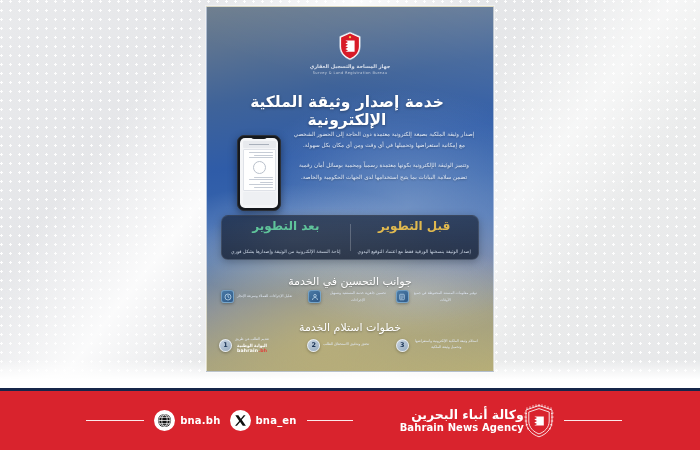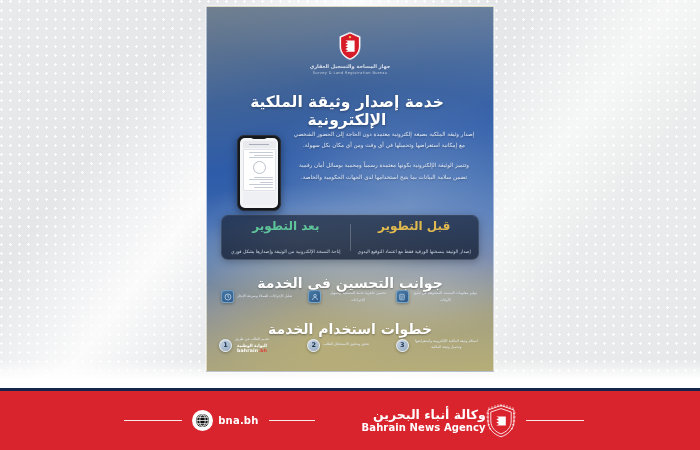--- a/index.html
+++ b/index.html
@@ -128,21 +128,21 @@
     justify-content:center; padding:4px 7px; text-align:center; }
   .cmp-sep{ width:0.6px; background:rgba(255,255,255,0.22); margin:8px 0; }
   .cmp-title{ font-size:12px; font-weight:bold; margin-bottom:15px; }
   .cmp-title.before{ color:#e0b94f; }
   .cmp-title.after{ color:#5fc39a; }
   .cmp-desc{ font-size:4.6px; line-height:1.85; color:#ccd6e4; }
 
   
   .sec-title{
     position:absolute; left:0; right:0; text-align:center;
-    color:#ffffff; font-size:14px; font-weight:bold;
+    color:#ffffff; font-size:11px; font-weight:normal;
     text-shadow:0 1px 2px rgba(0,0,0,0.35);
   }
   .sec-title.improve{ top:268px; }
   .sec-title.steps{ top:314px; }
 
   
   .improve-row{
     position:absolute; left:14px; right:14px; top:283px;
     display:flex; flex-direction:row-reverse; gap:4px;
   }
@@ -295,21 +295,21 @@
         <svg viewBox="0 0 16 16">
             <rect x="3.5" y="2.5" width="9" height="11" rx="1.2" fill="none" stroke="#cfe6f7" stroke-width="1.3"></rect>
             <path d="M5.8 6 H10.2 M5.8 8.4 H10.2 M5.8 10.8 H8.6" stroke="#cfe6f7" stroke-width="1.1" stroke-linecap="round"></path>
           </svg>
       </div>
       <div class="imp-text">توفير معلومات المستند المحفوظة في جميع الأوقات</div>
     </div>
 
   </div>
 
-  <div class="sec-title steps">خطوات استخدام الخدمة</div>
+  <div class="sec-title steps">خطوات استلام الخدمة</div>
   <div class="steps-row">
 
     <div class="step">
       <div class="step-num">1</div>
       <div class="step-body">
         <div class="step-text">تقديم الطلب عن طريق</div>
         <div class="bh-logo">
           <div class="bh-ar">البوابة الوطنية</div>
           <div class="bh-en"><span>bahrain</span><em>.bh</em></div>
         </div>
@@ -343,20 +343,28 @@
           <circle cx="8" cy="8" r="7" fill="#111111"></circle>
           <circle cx="8" cy="8" r="6.1" fill="none" stroke="#ffffff" stroke-width="0.9"></circle>
           <ellipse cx="8" cy="8" rx="2.9" ry="6.1" fill="none" stroke="#ffffff" stroke-width="0.8"></ellipse>
           <path d="M1.9 8 H14.1 M2.9 4.6 H13.1 M2.9 11.4 H13.1" stroke="#ffffff" stroke-width="0.8"></path>
         </svg>
       </div>
       <span class="soc-lbl">bna.bh</span>
     </div>
 
 
+    <div class="soc">
+      <div class="soc-ic">
+        <svg width="13" height="13" viewBox="0 0 16 16">
+          <path d="M1.6 1.4 H5.4 L8.4 5.7 L11.9 1.4 H14.2 L9.5 7.0 L14.6 14.6 H10.8 L7.5 9.8 L3.6 14.6 H1.3 L6.4 8.5 Z" fill="#111111"></path>
+        </svg>
+      </div>
+      <span class="soc-lbl">bna_en</span>
+    </div>
   </div>
 
   <div class="rule mid"></div>
 
   <div class="brand">
     <div class="brand-txt">
       <div class="brand-ar">وكالة أنباء البحرين</div>
       <div class="brand-en">Bahrain News Agency</div>
     </div>
     <svg class="brand-mark" viewBox="0 0 30 34">

